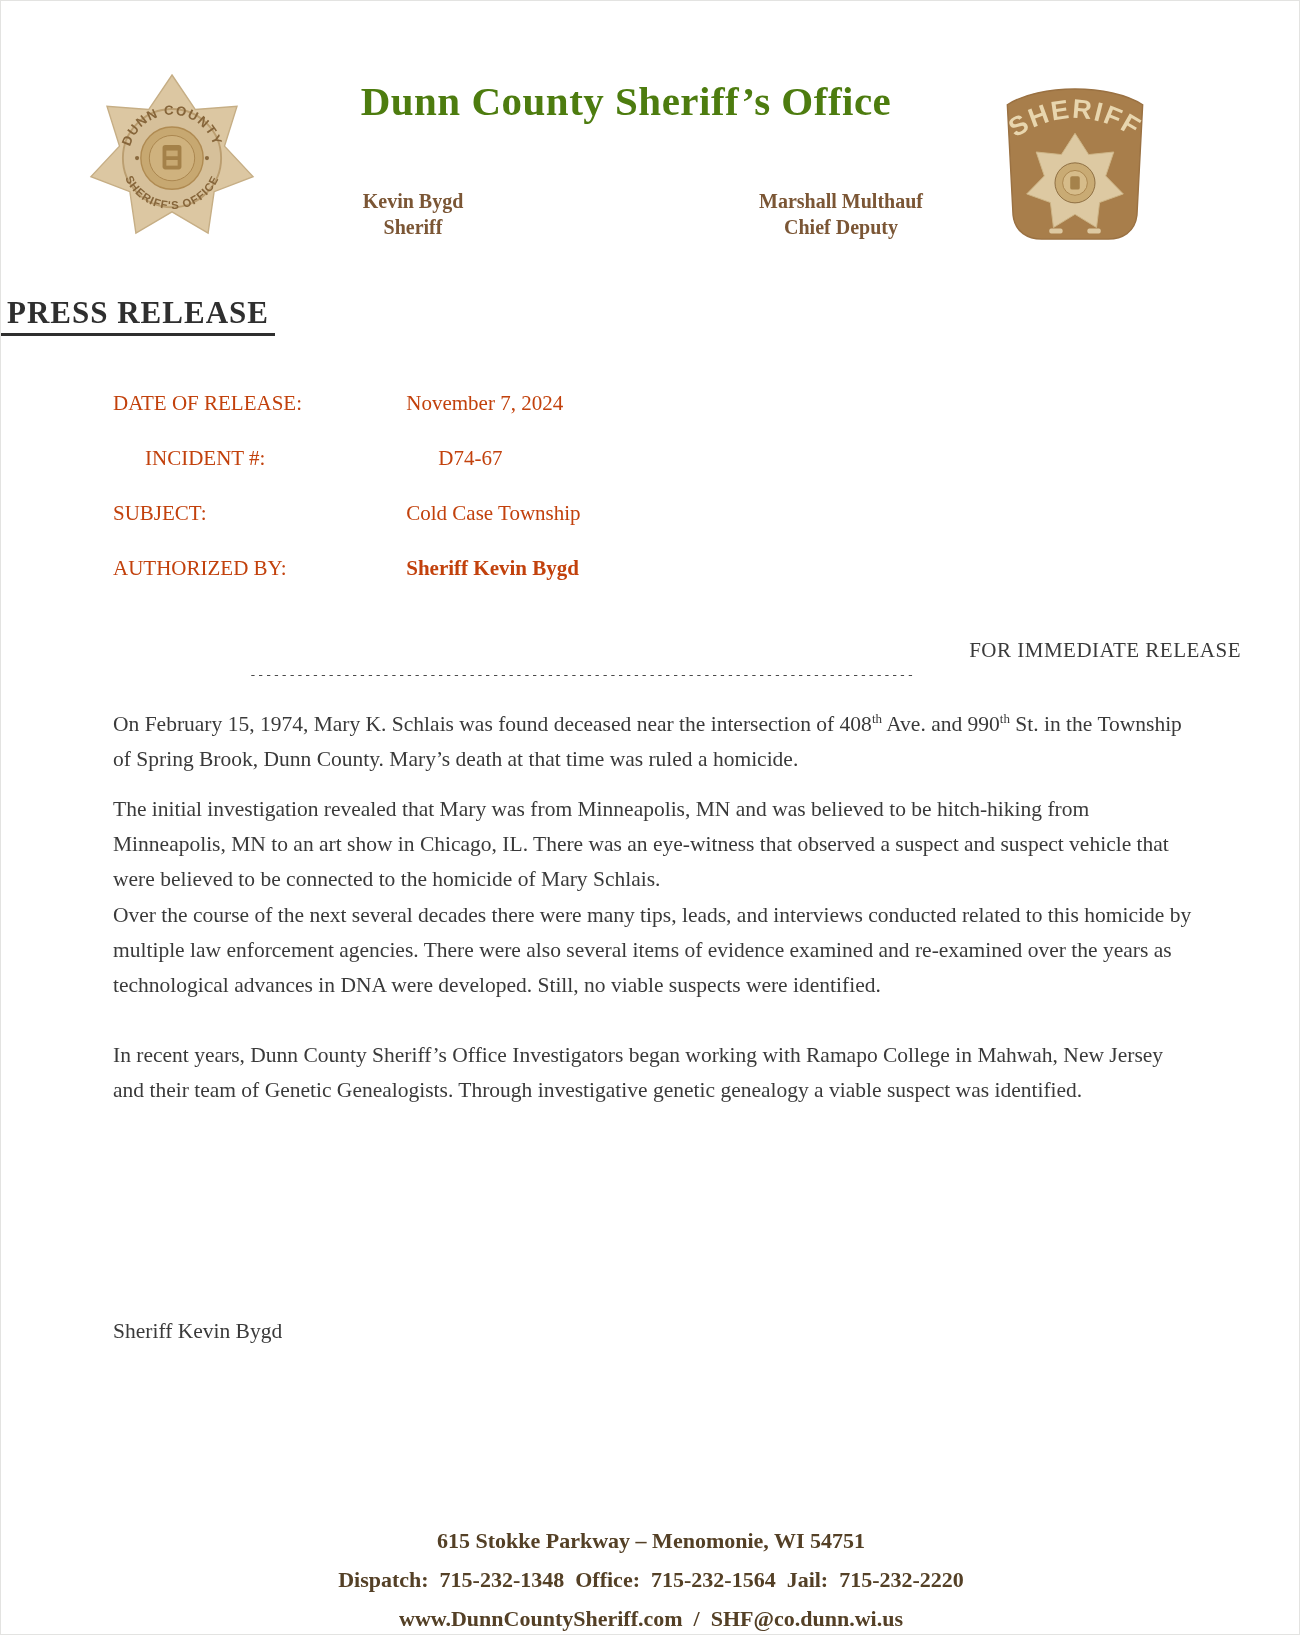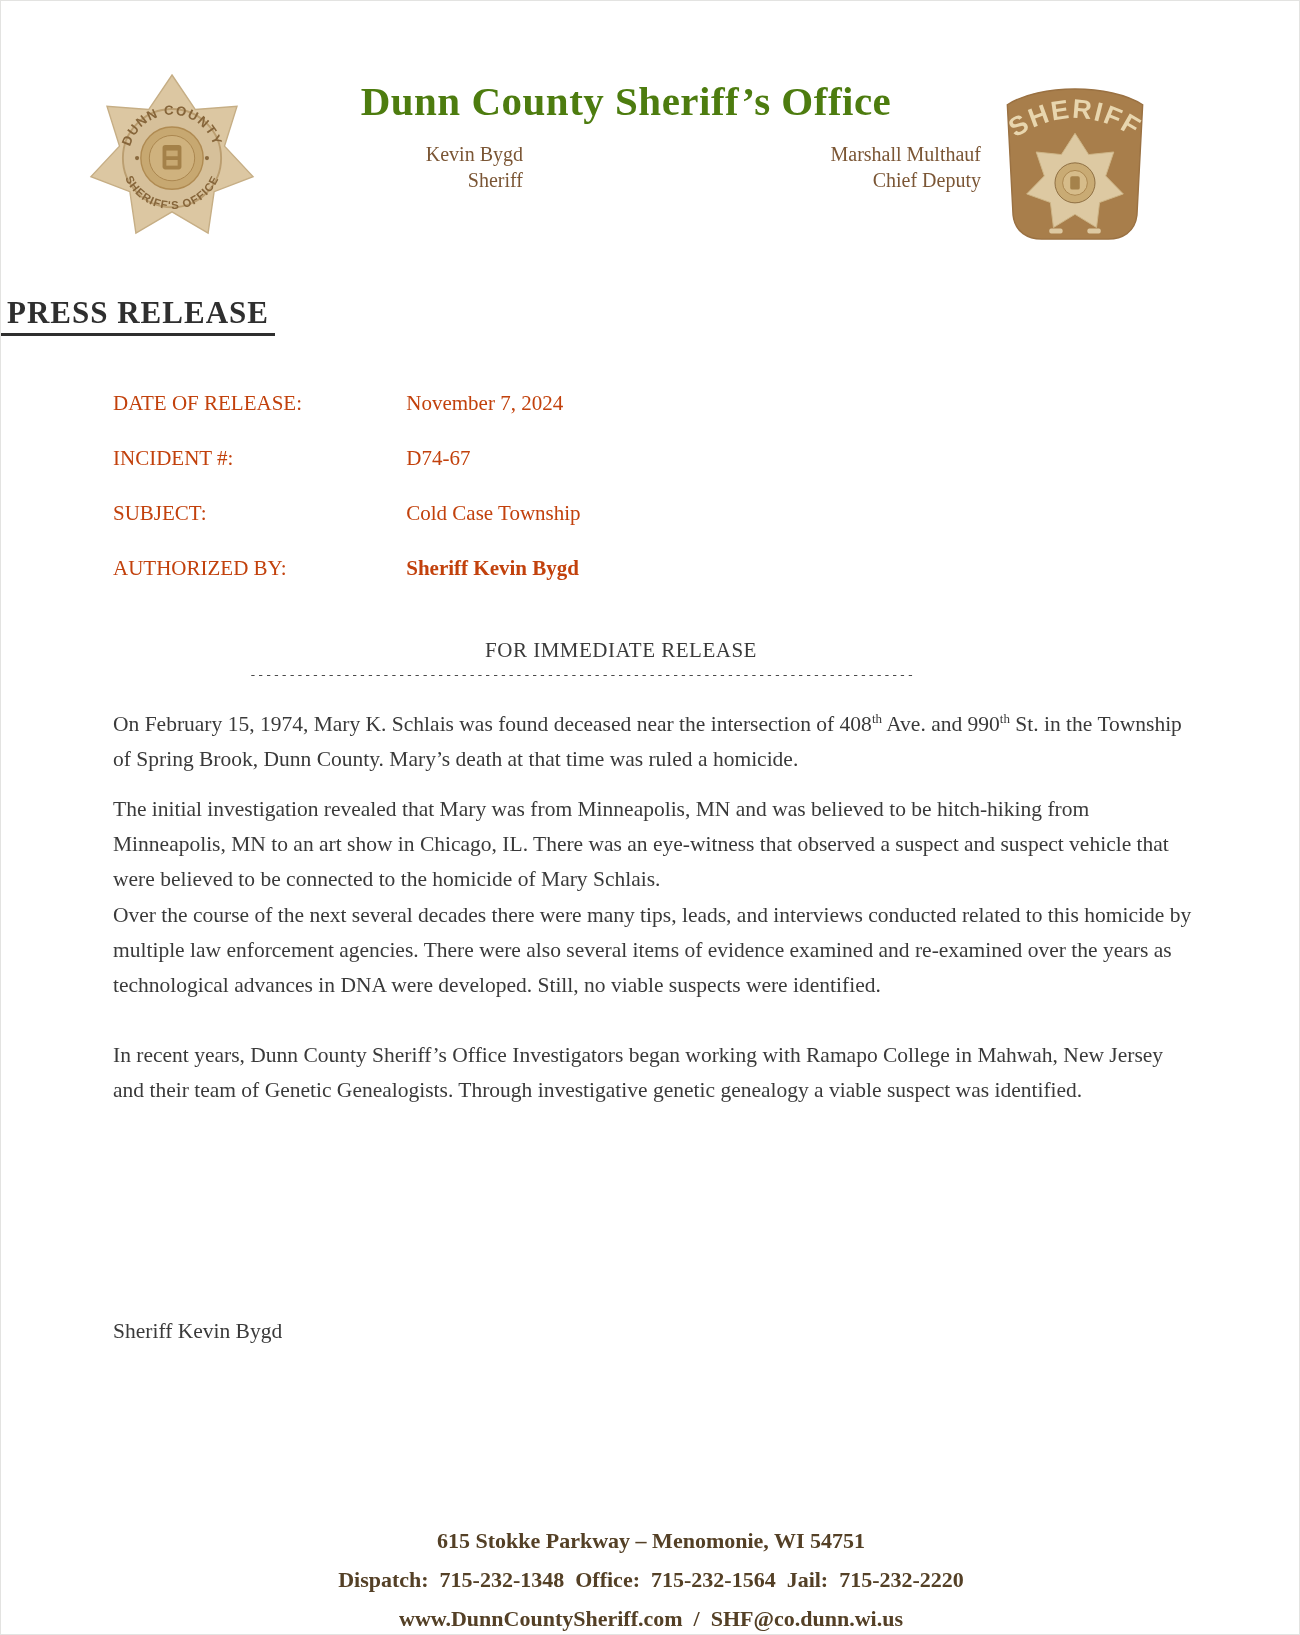--- a/index.html
+++ b/index.html
@@ -14,37 +14,37 @@
     overflow:hidden;
   }
   
   .star-badge{position:absolute;left:86px;top:64px;width:170px;height:190px;}
   .sheriff-patch{position:absolute;left:993px;top:68px;width:162px;height:182px;}
   .doc-title{
     position:absolute;left:250px;top:76px;width:750px;
     text-align:center;font-size:41px;font-weight:bold;color:#4d7c0f;
     letter-spacing:0.5px;
   }
-  .name-block{position:absolute;text-align:right;font-weight:normal;color:#7b5635;font-size:20px;line-height:26px;}
+  .name-block{position:absolute;text-align:center;font-weight:bold;color:#7b5635;font-size:20px;line-height:26px;margin-top:47px;}
   .name-block.left{left:302px;top:140px;width:220px;}
   .name-block.right{left:700px;top:140px;width:280px;}
   
   .pr-heading-wrap{position:absolute;left:0;top:294px;width:1245px;}
   .pr-heading{
     display:inline-block;font-size:31px;font-weight:bold;color:#2f2f2f;
     border-bottom:3px solid #2f2f2f;padding:0 6px 2px 6px;letter-spacing:1px;
   }
   
   .field-row{position:absolute;left:112px;width:900px;font-size:21px;color:#c2410c;}
   .field-label{display:inline-block;width:288px;}
   .field-value{display:inline-block;}
   .field-value.bold{font-weight:bold;}
-  .row0{top:390px;} .row1{top:445px;} .row2{top:500px;} .row3{top:555px;}
+  .row0{top:390px;} .row1{top:445px;margin-left:32px;} .row2{top:500px;} .row3{top:555px;}
   
-  .fir-wrap{position:absolute;left:0;top:637px;width:1240px;text-align:center;}
+  .fir-wrap{position:absolute;left:0;top:637px;width:1240px;text-align:right;}
   .fir{font-size:21px;color:#3a3a3a;letter-spacing:0.5px;}
   .divider{
     position:absolute;left:248px;top:666px;width:665px;height:16px;
     font-family:"DejaVu Sans Mono", monospace;font-size:13px;color:#4a4a4a;
     white-space:nowrap;overflow:hidden;letter-spacing:0;
   }
   
   .para{
     position:absolute;left:112px;width:1085px;
     font-size:21.5px;line-height:35px;color:#3a3a3a;text-align:left;margin-top:9px;

